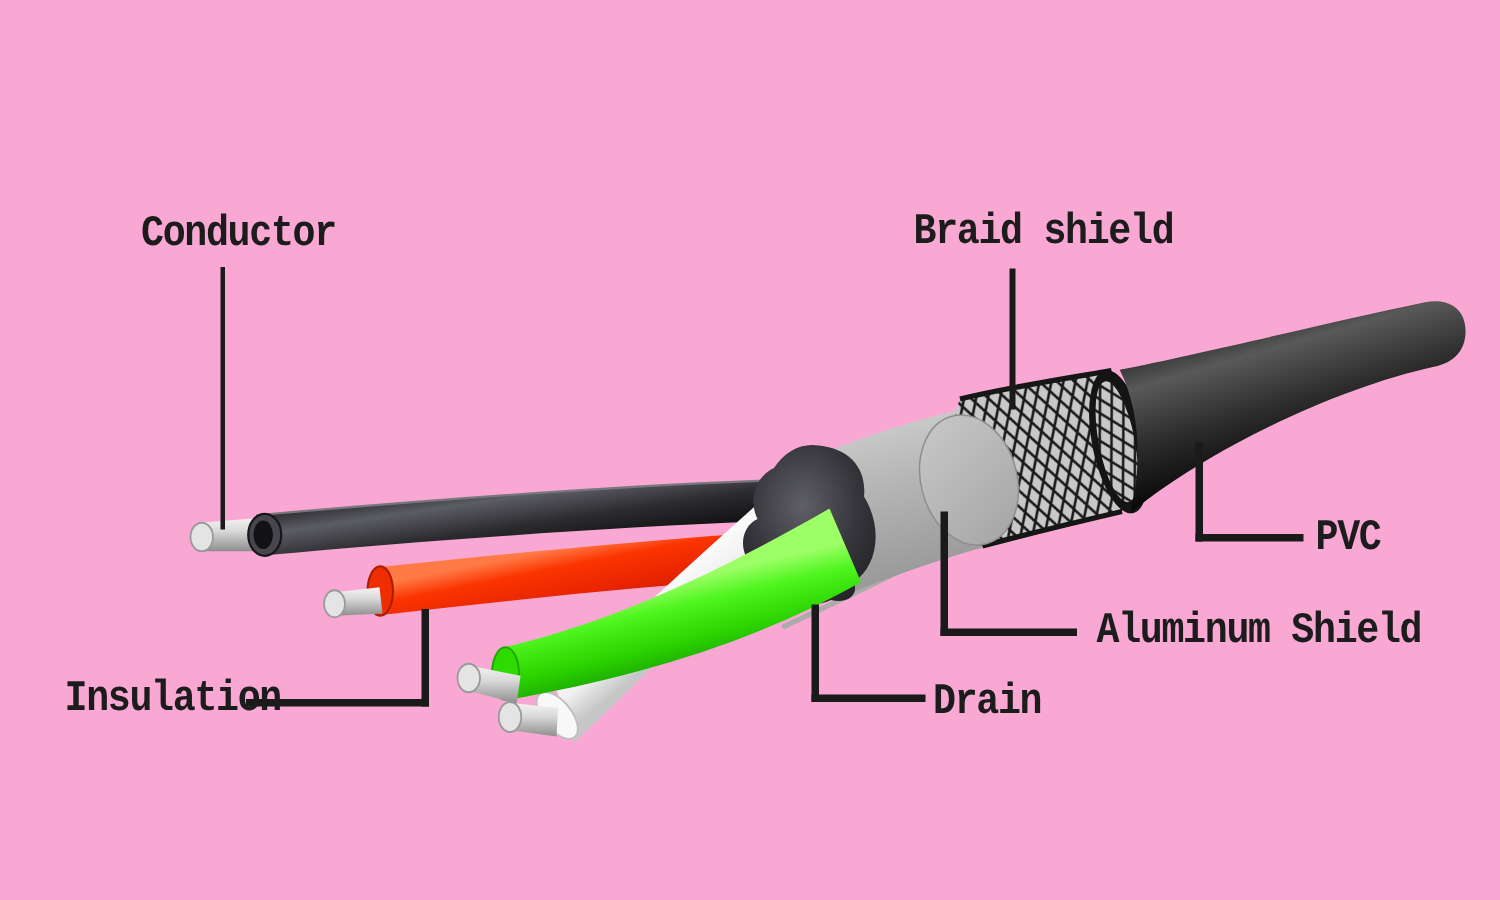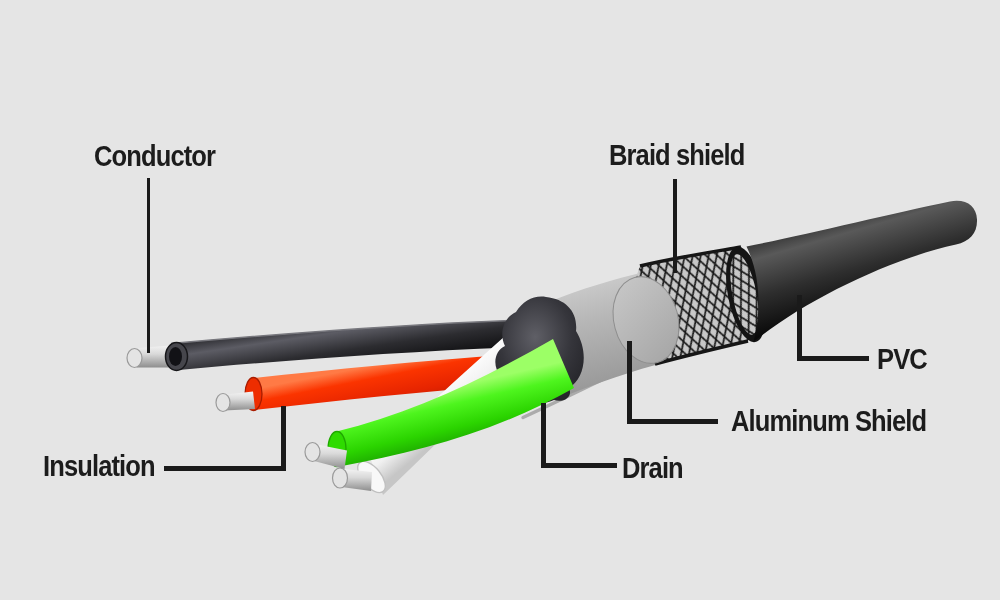--- a/index.html
+++ b/index.html
@@ -1,18 +1,18 @@
 <!DOCTYPE html>
 <html><head>
 <meta charset="utf-8">
 <style>
   html,body{margin:0;padding:0;background:#fff;}
   .stage{
-    position:relative;width:1000px;height:600px;background:#e5e5e5;
-    overflow:hidden;font-family:Liberation Sans, sans-serif;
+    position:relative;width:1000px;height:600px;background:#f9a8d4;
+    overflow:hidden;font-family:Liberation Mono, monospace;
   }
   .stage svg{position:absolute;left:0;top:0;}
   .label{
     position:absolute;font-weight:bold;font-size:29px;line-height:30px;
     letter-spacing:-1px;color:#1c1c1c;white-space:nowrap;
     transform:scaleX(0.88);transform-origin:0 50%;
   }
   .leader{position:absolute;background:#1a1a1a;}
 </style>
 </head>

